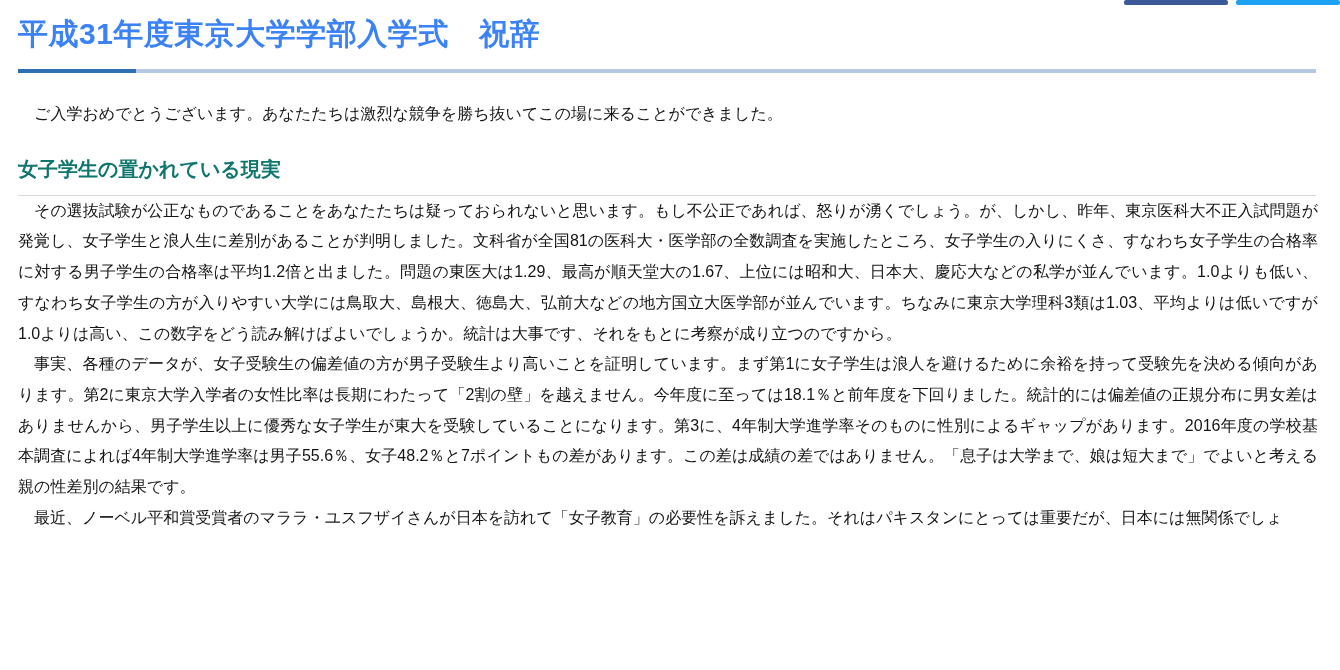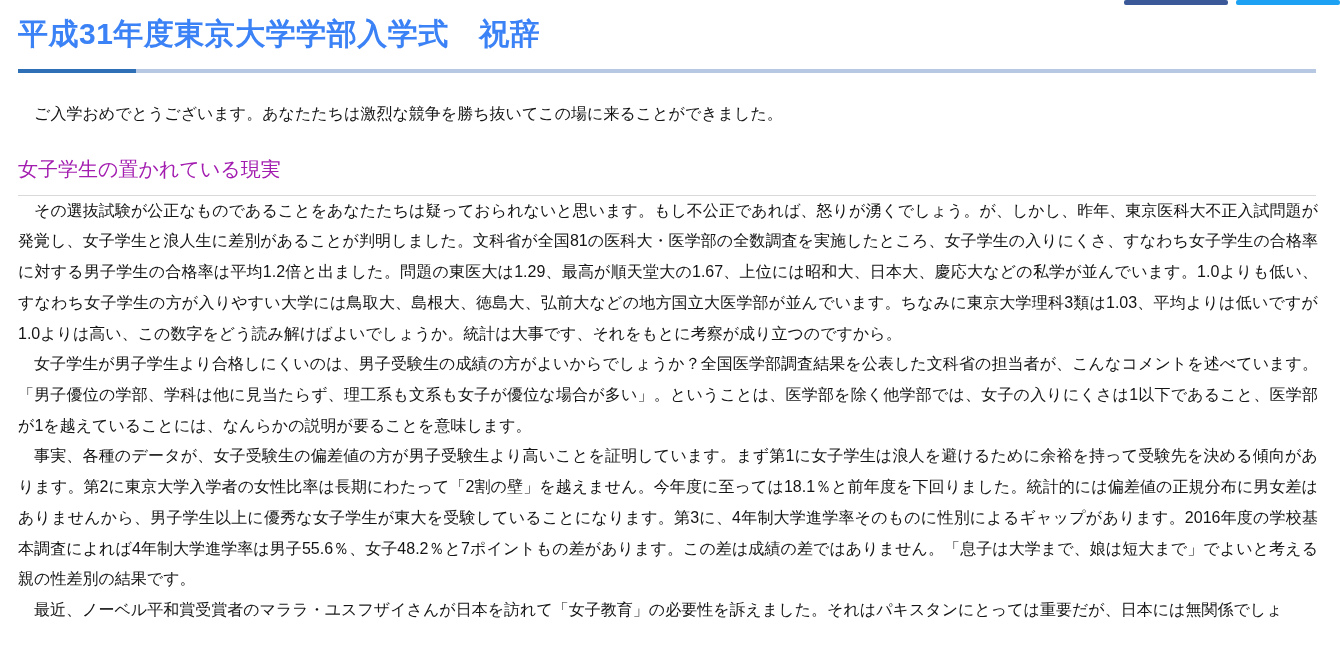--- a/index.html
+++ b/index.html
@@ -82,24 +82,24 @@
   p.lead {
     margin-top: 26px;
     text-indent: 1em;
   }
   p.body {
     text-indent: 1em;
   }
 
   h2.section {
     font-size: 20px;
-    font-weight: normal;
+    font-weight: bold;
     margin: 26px 0 0 0;
     padding: 0 0 12px 4px;
-    color: #a21caf;
+    color: #0f766e;
   }
   .hr-thin {
     height: 1px;
     background: #d9d9d9;
     margin: 0 0 0 4px;
     width: 1298px;
   }
 
   .clip-bottom {
     overflow: hidden;
@@ -121,18 +121,17 @@
     <div class="rule-wrap">
       <div class="rule-accent"></div>
     </div>
 
     <p class="para lead">ご入学おめでとうございます。あなたたちは激烈な競争を勝ち抜いてこの場に来ることができました。</p>
 
     <h2 class="section">女子学生の置かれている現実</h2>
     <div class="hr-thin"></div>
 
     <p class="para body">その選抜試験が公正なものであることをあなたたちは疑っておられないと思います。もし不公正であれば、怒りが湧くでしょう。が、しかし、昨年、東京医科大不正入試問題が発覚し、女子学生と浪人生に差別があることが判明しました。文科省が全国81の医科大・医学部の全数調査を実施したところ、女子学生の入りにくさ、すなわち女子学生の合格率に対する男子学生の合格率は平均1.2倍と出ました。問題の東医大は1.29、最高が順天堂大の1.67、上位には昭和大、日本大、慶応大などの私学が並んでいます。1.0よりも低い、すなわち女子学生の方が入りやすい大学には鳥取大、島根大、徳島大、弘前大などの地方国立大医学部が並んでいます。ちなみに東京大学理科3類は1.03、平均よりは低いですが1.0よりは高い、この数字をどう読み解けばよいでしょうか。統計は大事です、それをもとに考察が成り立つのですから。</p>
-    <p class="para body">女子学生が男子学生より合格しにくいのは、男子受験生の成績の方がよいからでしょうか？全国医学部調査結果を公表した文科省の担当者が、こんなコメントを述べています。「男子優位の学部、学科は他に見当たらず、理工系も文系も女子が優位な場合が多い」。ということは、医学部を除く他学部では、女子の入りにくさは1以下であること、医学部が1を越えていることには、なんらかの説明が要ることを意味します。</p>
     <p class="para body">事実、各種のデータが、女子受験生の偏差値の方が男子受験生より高いことを証明しています。まず第1に女子学生は浪人を避けるために余裕を持って受験先を決める傾向があります。第2に東京大学入学者の女性比率は長期にわたって「2割の壁」を越えません。今年度に至っては18.1％と前年度を下回りました。統計的には偏差値の正規分布に男女差はありませんから、男子学生以上に優秀な女子学生が東大を受験していることになります。第3に、4年制大学進学率そのものに性別によるギャップがあります。2016年度の学校基本調査によれば4年制大学進学率は男子55.6％、女子48.2％と7ポイントもの差があります。この差は成績の差ではありません。「息子は大学まで、娘は短大まで」でよいと考える親の性差別の結果です。</p>
     <p class="para body clip-bottom">最近、ノーベル平和賞受賞者のマララ・ユスフザイさんが日本を訪れて「女子教育」の必要性を訴えました。それはパキスタンにとっては重要だが、日本には無関係でしょ</p>
 
   </div>
 </div>
 
 </body></html>

